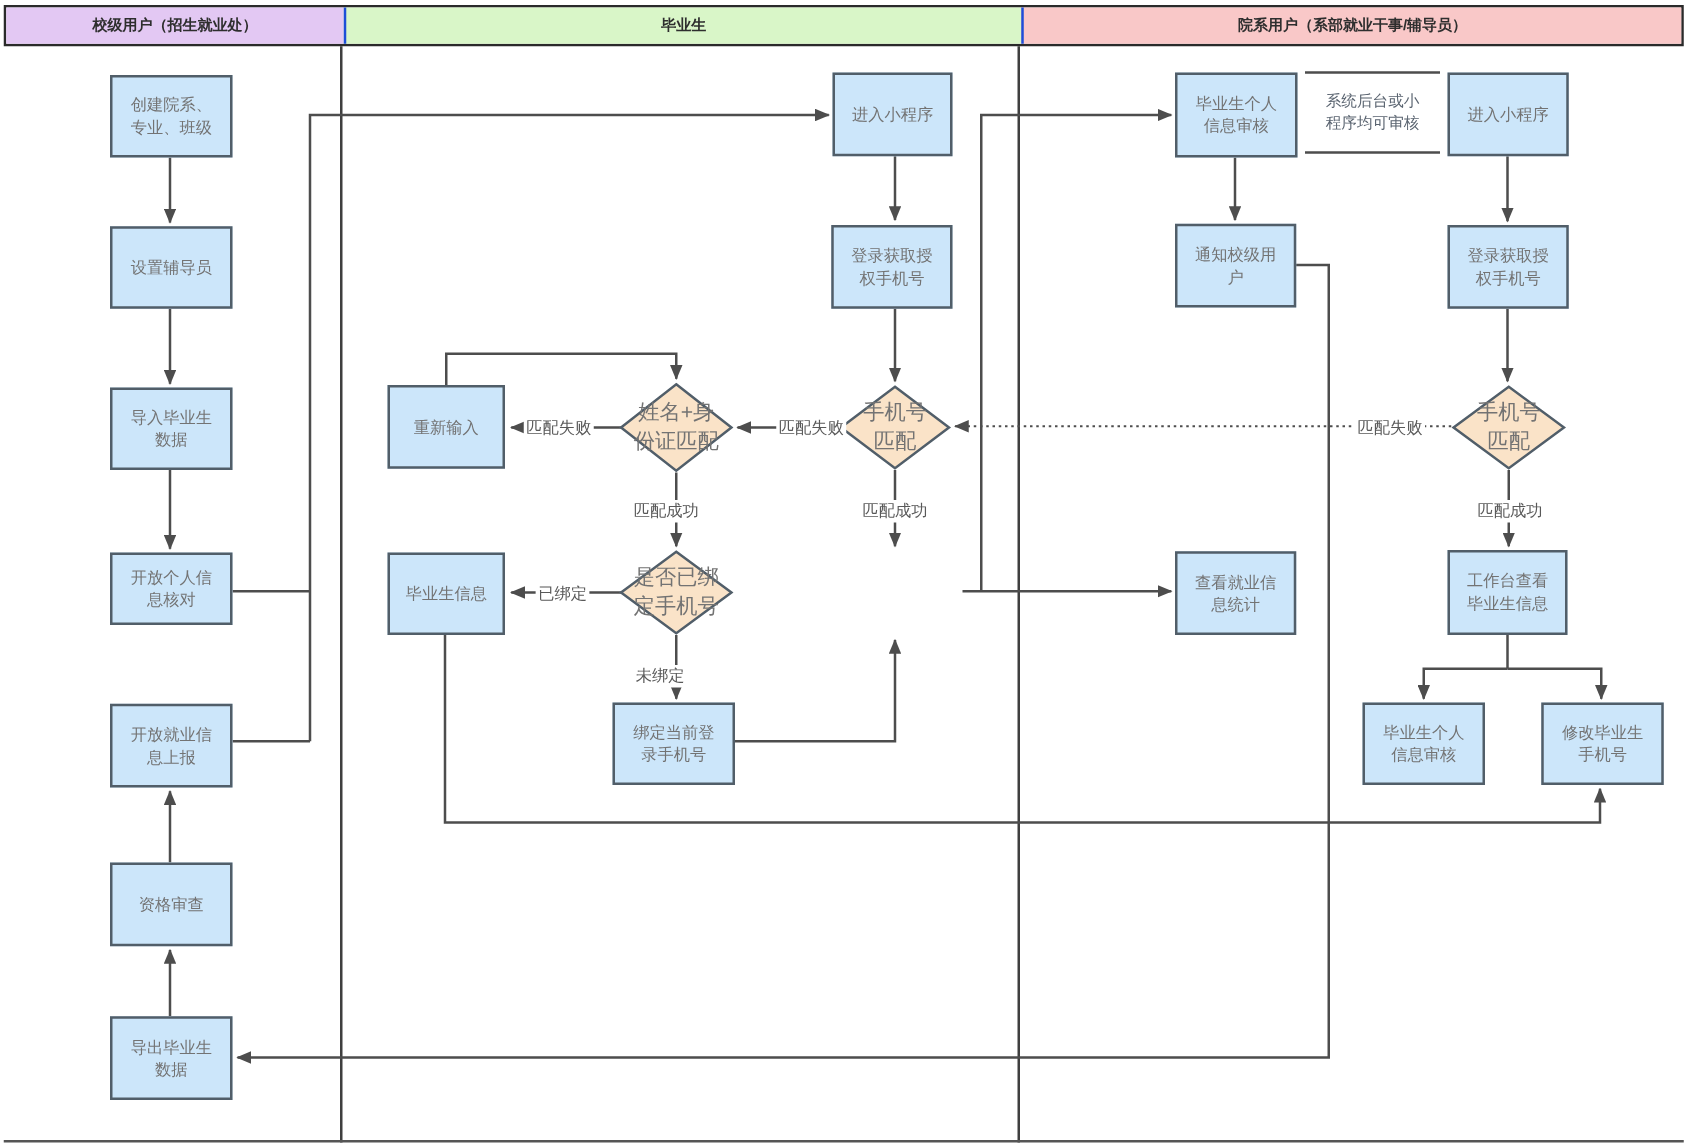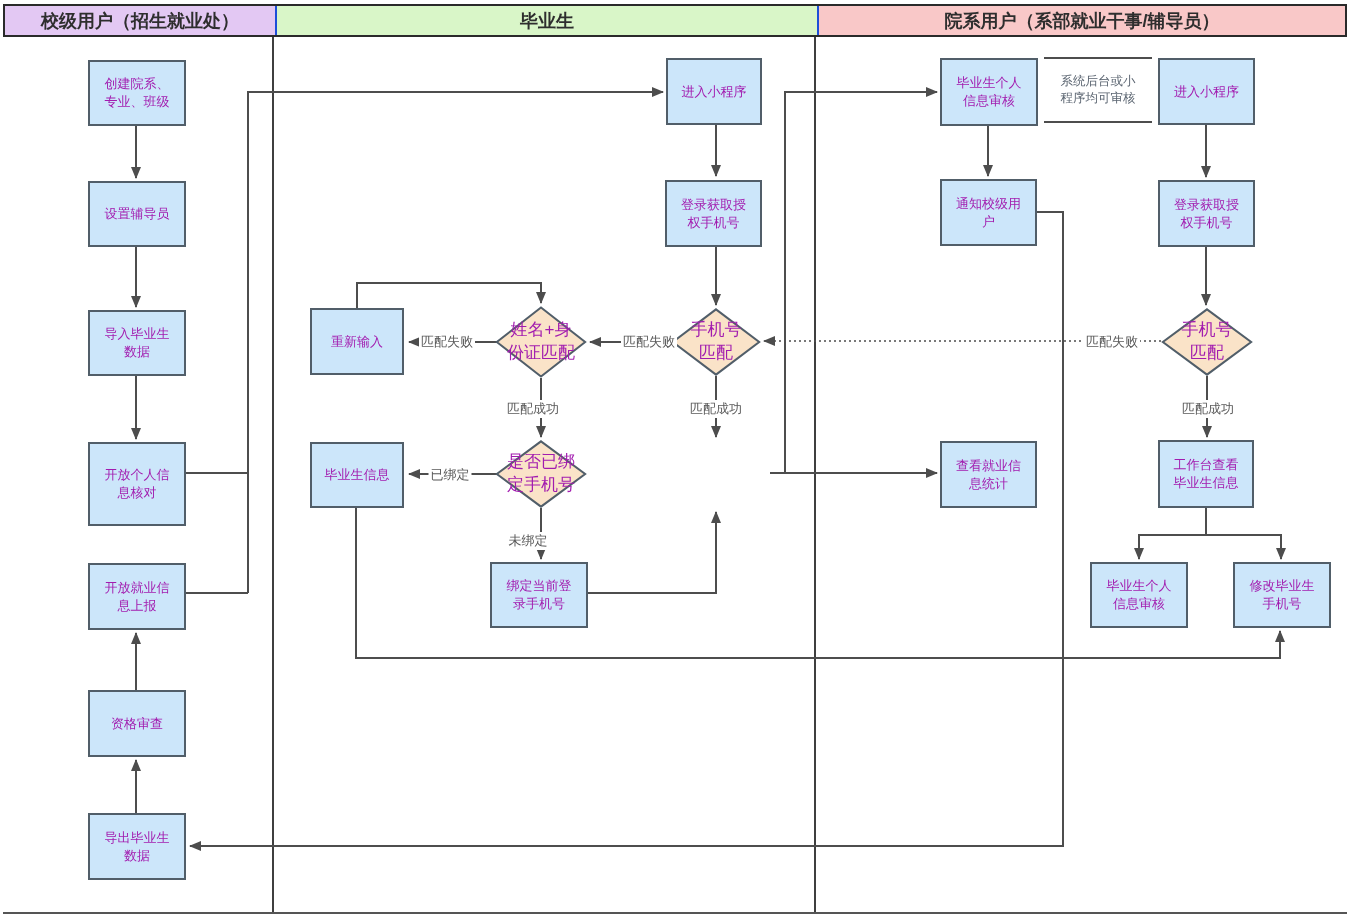--- a/index.html
+++ b/index.html
@@ -1,32 +1,32 @@
 <!DOCTYPE html>
 <html><head>
 <meta charset="utf-8">
 <style>
   html,body{margin:0;padding:0;background:#fff;}
   .canvas{position:relative;width:1350px;height:918px;background:#fff;overflow:hidden;
           font-family:"Liberation Sans","DejaVu Sans",sans-serif;}
   
   .header-row{position:absolute;left:3px;top:4px;width:1344px;height:33px;display:flex;
               border:2px solid #2a2a2a;box-sizing:border-box;}
-  .lane-header{display:flex;align-items:center;justify-content:center;font-size:18px;
+  .lane-header{display:flex;align-items:center;justify-content:center;font-size:12px;
                font-weight:600;color:#2e2e2e;box-sizing:border-box;height:100%;}
   .lane-header+.lane-header{border-left:2px solid #1d4ed8;}
   .lane-school{width:270px;background:#e3c8f3;}
   .lane-graduate{width:542px;background:#d9f6c8;}
   .lane-department{flex:1;background:#f9c8c8;}
   
   .vline{position:absolute;top:37px;width:2px;height:877px;background:#3f3f3f;}
   .bottom-border{position:absolute;left:3px;top:912px;width:1344px;height:2px;background:#555;}
   
   .node{position:absolute;box-sizing:border-box;display:flex;align-items:center;justify-content:center;
-        text-align:center;font-size:13px;line-height:1.35;color:#a21caf;white-space:pre-line;}
+        text-align:center;font-size:13px;line-height:1.35;color:#737373;white-space:pre-line;}
   .process{background:#cce6fa;border:2px solid #515e69;padding:2px 6px;}
   .diamond{background:transparent;}
   .diamond svg{position:absolute;left:0;top:0;width:100%;height:100%;}
   .diamond .dlabel{position:relative;z-index:1;font-size:17px;}
   .note{border-top:2px solid #4d4d4d;border-bottom:2px solid #4d4d4d;background:#fff;
         font-size:12.5px;color:#5a6470;}
   
   .elabel{position:absolute;transform:translate(-50%,-50%);background:#fff;padding:0 2px;
           font-size:13px;color:#595959;white-space:nowrap;z-index:2;}
   svg.edges{position:absolute;left:0;top:0;z-index:0;}
@@ -83,21 +83,21 @@
     <polyline points="1206,535 1139,535 1139,559" marker-end="url(#arr)"></polyline>
     <polyline points="1206,535 1281,535 1281,559" marker-end="url(#arr)"></polyline>
     <polyline points="1036,212 1063,212 1063,846 190,846" marker-end="url(#arr)"></polyline>
   </svg>
 
   <div class="node process" style="left:88px;top:60px;width:98px;height:66px">创建院系、
 专业、班级</div>
   <div class="node process" style="left:88px;top:181px;width:98px;height:66px">设置辅导员</div>
   <div class="node process" style="left:88px;top:310px;width:98px;height:66px">导入毕业生
 数据</div>
-  <div class="node process" style="left:88px;top:442px;width:98px;height:84px">开放个人信
+  <div class="node process" style="left:88px;top:442px;width:98px;height:58px">开放个人信
 息核对</div>
   <div class="node process" style="left:88px;top:563px;width:98px;height:67px">开放就业信
 息上报</div>
   <div class="node process" style="left:88px;top:690px;width:98px;height:67px">资格审查</div>
   <div class="node process" style="left:88px;top:813px;width:98px;height:67px">导出毕业生
 数据</div>
 
   <div class="node process" style="left:666px;top:58px;width:96px;height:67px">进入小程序</div>
   <div class="node process" style="left:665px;top:180px;width:97px;height:67px">登录获取授
 权手机号</div>

